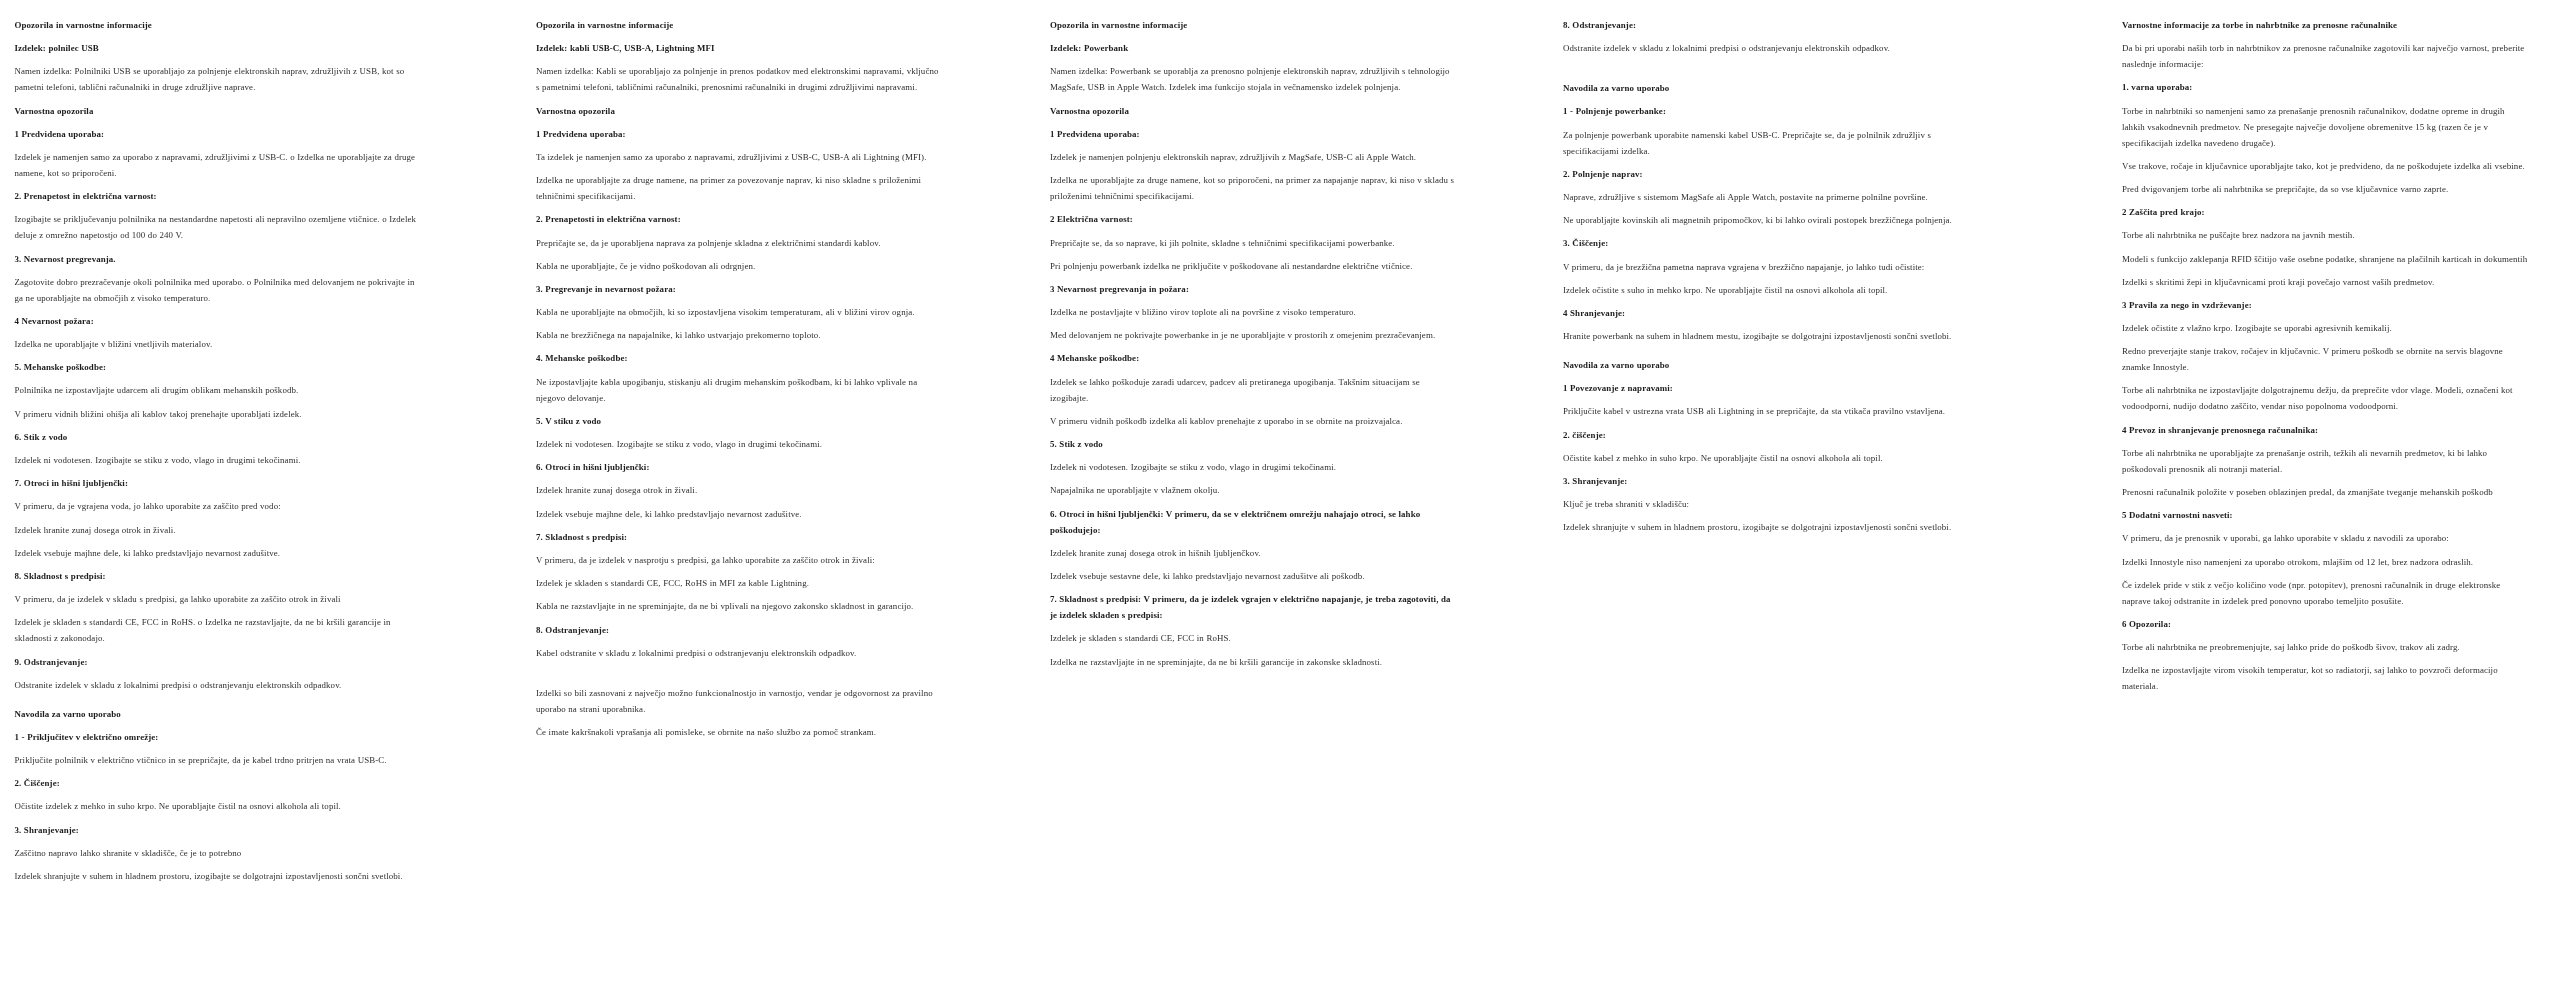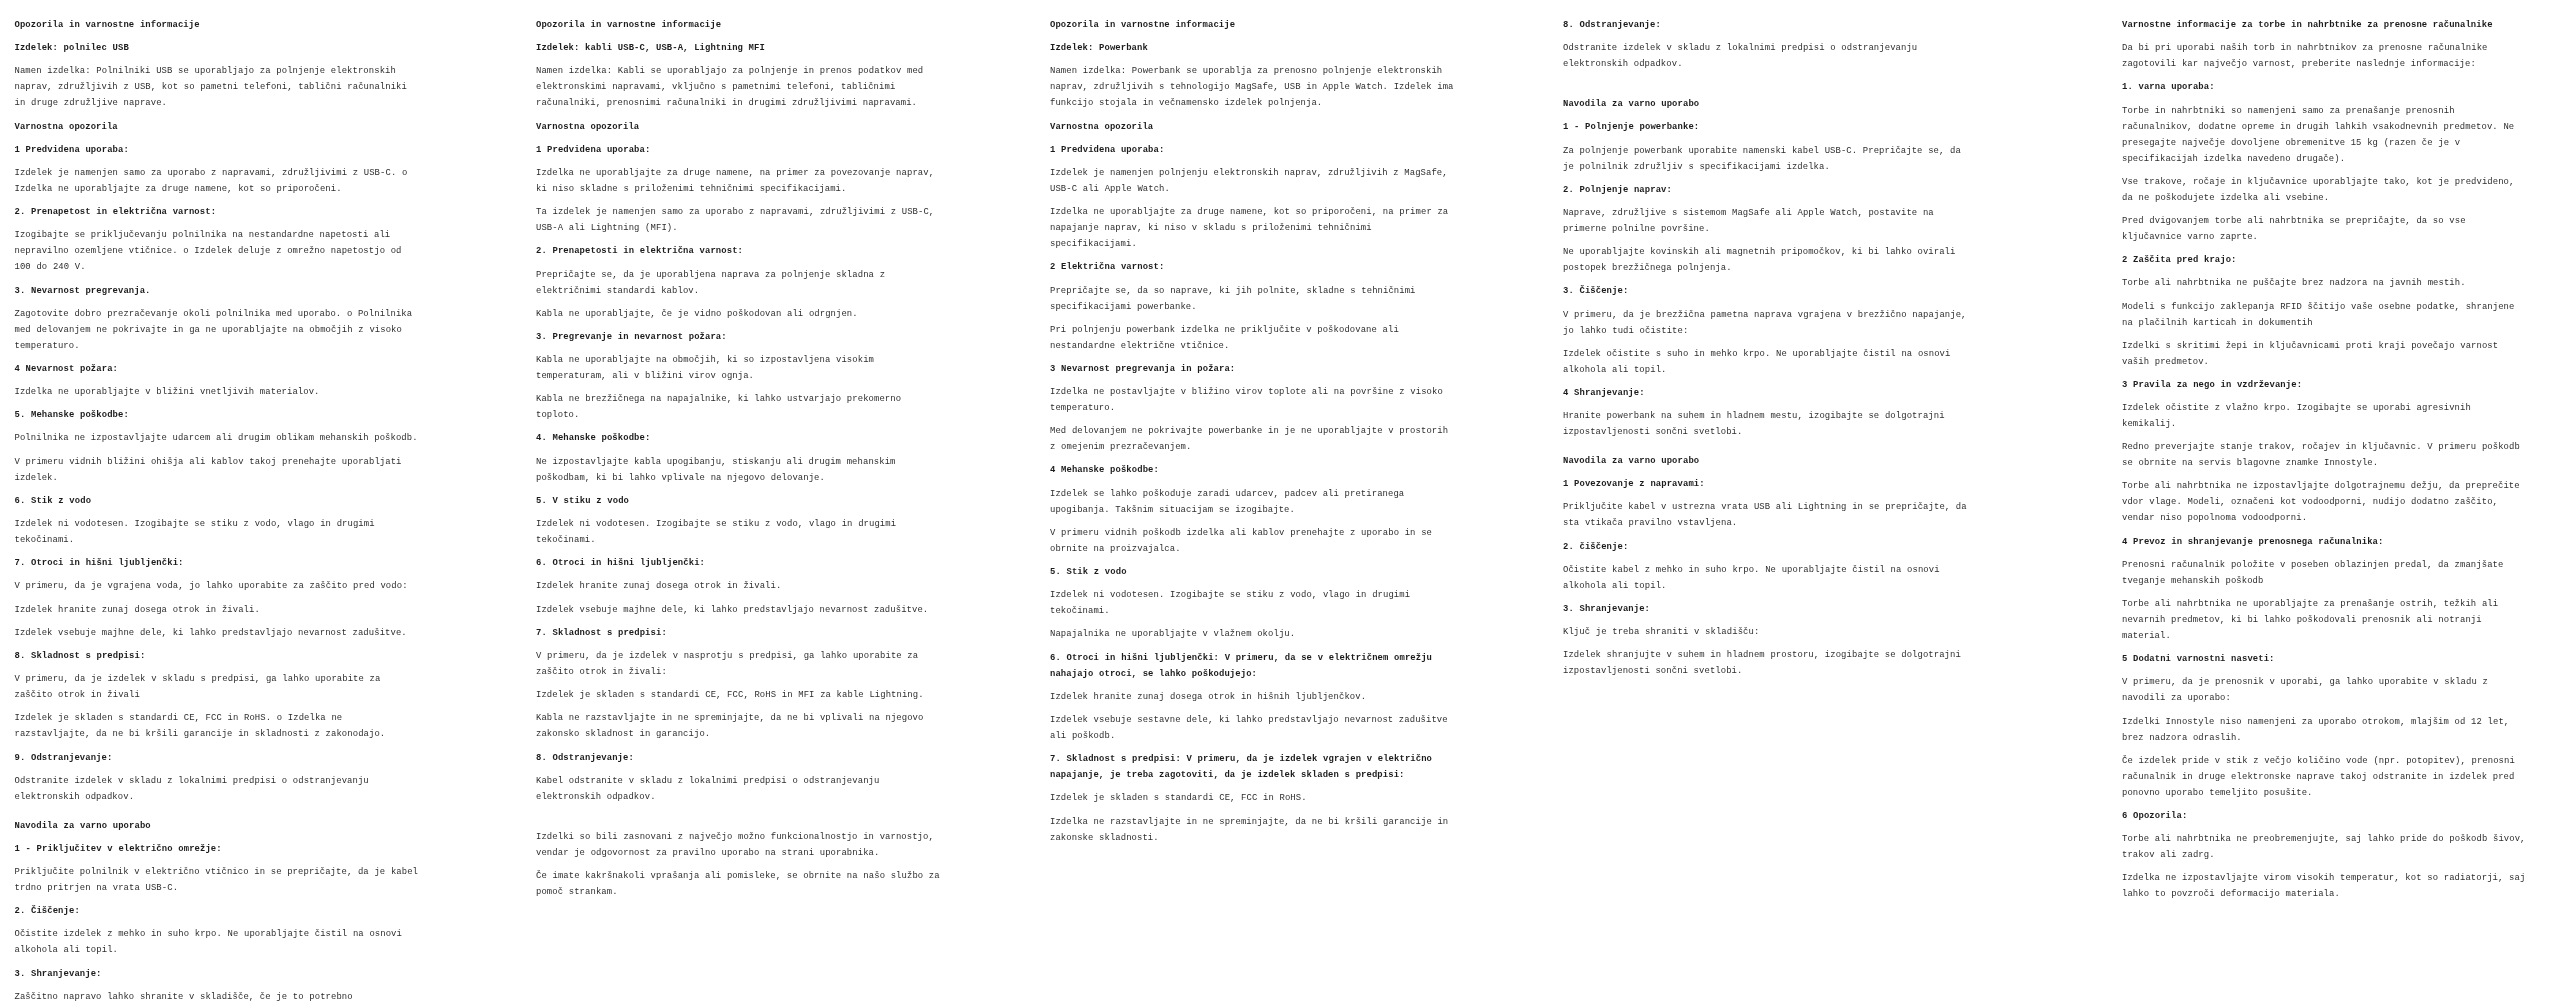--- a/index.html
+++ b/index.html
@@ -8,21 +8,21 @@
     width: 2576px;
     height: 1006px;
     background: #ffffff;
     overflow: hidden;
   }
   #page {
     position: relative;
     width: 2236px;
     height: 1006px;
     background: #ffffff;
-    font-family: Liberation Mono, monospace;
+    font-family: Liberation Serif, serif;
     color: #232323;
   }
   .column {
     position: absolute;
     top: 0;
     width: 407px;
     padding-top: 17px;
     box-sizing: content-box;
   }
   .blk {
@@ -82,22 +82,22 @@
       <div class="blk h">3. Shranjevanje:</div>
       <div class="blk p">Zaščitno napravo lahko shranite v skladišče, če je to potrebno</div>
       <div class="blk p">Izdelek shranjujte v suhem in hladnem prostoru, izogibajte se dolgotrajni izpostavljenosti sončni svetlobi.</div>
     </div>
     <div class="column" style="left: 536px;">
       <div class="blk h">Opozorila in varnostne informacije</div>
       <div class="blk h">Izdelek: kabli USB-C, USB-A, Lightning MFI</div>
       <div class="blk p">Namen izdelka: Kabli se uporabljajo za polnjenje in prenos podatkov med elektronskimi napravami, vključno s pametnimi telefoni, tabličnimi računalniki, prenosnimi računalniki in drugimi združljivimi napravami.</div>
       <div class="blk h">Varnostna opozorila</div>
       <div class="blk h">1 Predvidena uporaba:</div>
+      <div class="blk p">Ta izdelek je namenjen samo za uporabo z napravami, združljivimi z USB-C, USB-A ali Lightning (MFI).</div>
       <div class="blk p">Izdelka ne uporabljajte za druge namene, na primer za povezovanje naprav, ki niso skladne s priloženimi tehničnimi specifikacijami.</div>
-      <div class="blk p">Ta izdelek je namenjen samo za uporabo z napravami, združljivimi z USB-C, USB-A ali Lightning (MFI).</div>
       <div class="blk h">2. Prenapetosti in električna varnost:</div>
       <div class="blk p">Prepričajte se, da je uporabljena naprava za polnjenje skladna z električnimi standardi kablov.</div>
       <div class="blk p">Kabla ne uporabljajte, če je vidno poškodovan ali odrgnjen.</div>
       <div class="blk h">3. Pregrevanje in nevarnost požara:</div>
       <div class="blk p">Kabla ne uporabljajte na območjih, ki so izpostavljena visokim temperaturam, ali v bližini virov ognja.</div>
       <div class="blk p">Kabla ne brezžičnega na napajalnike, ki lahko ustvarjajo prekomerno toploto.</div>
       <div class="blk h">4. Mehanske poškodbe:</div>
       <div class="blk p">Ne izpostavljajte kabla upogibanju, stiskanju ali drugim mehanskim poškodbam, ki bi lahko vplivale na njegovo delovanje.</div>
       <div class="blk h">5. V stiku z vodo</div>
       <div class="blk p">Izdelek ni vodotesen. Izogibajte se stiku z vodo, vlago in drugimi tekočinami.</div>
@@ -172,22 +172,22 @@
       <div class="blk p">Pred dvigovanjem torbe ali nahrbtnika se prepričajte, da so vse ključavnice varno zaprte.</div>
       <div class="blk h">2 Zaščita pred krajo:</div>
       <div class="blk p">Torbe ali nahrbtnika ne puščajte brez nadzora na javnih mestih.</div>
       <div class="blk p">Modeli s funkcijo zaklepanja RFID ščitijo vaše osebne podatke, shranjene na plačilnih karticah in dokumentih</div>
       <div class="blk p">Izdelki s skritimi žepi in ključavnicami proti kraji povečajo varnost vaših predmetov.</div>
       <div class="blk h">3 Pravila za nego in vzdrževanje:</div>
       <div class="blk p">Izdelek očistite z vlažno krpo. Izogibajte se uporabi agresivnih kemikalij.</div>
       <div class="blk p">Redno preverjajte stanje trakov, ročajev in ključavnic. V primeru poškodb se obrnite na servis blagovne znamke Innostyle.</div>
       <div class="blk p">Torbe ali nahrbtnika ne izpostavljajte dolgotrajnemu dežju, da preprečite vdor vlage. Modeli, označeni kot vodoodporni, nudijo dodatno zaščito, vendar niso popolnoma vodoodporni.</div>
       <div class="blk h">4 Prevoz in shranjevanje prenosnega računalnika:</div>
+      <div class="blk p">Torbe ali nahrbtnika ne uporabljajte za prenašanje ostrih, težkih ali nevarnih predmetov, ki bi lahko poškodovali prenosnik ali notranji material.</div>
       <div class="blk p">Prenosni računalnik položite v poseben oblazinjen predal, da zmanjšate tveganje mehanskih poškodb</div>
-      <div class="blk p">Torbe ali nahrbtnika ne uporabljajte za prenašanje ostrih, težkih ali nevarnih predmetov, ki bi lahko poškodovali prenosnik ali notranji material.</div>
       <div class="blk h">5 Dodatni varnostni nasveti:</div>
       <div class="blk p">V primeru, da je prenosnik v uporabi, ga lahko uporabite v skladu z navodili za uporabo:</div>
       <div class="blk p">Izdelki Innostyle niso namenjeni za uporabo otrokom, mlajšim od 12 let, brez nadzora odraslih.</div>
       <div class="blk p">Če izdelek pride v stik z večjo količino vode (npr. potopitev), prenosni računalnik in druge elektronske naprave takoj odstranite in izdelek pred ponovno uporabo temeljito posušite.</div>
       <div class="blk h">6 Opozorila:</div>
       <div class="blk p">Torbe ali nahrbtnika ne preobremenjujte, saj lahko pride do poškodb šivov, trakov ali zadrg.</div>
       <div class="blk p">Izdelka ne izpostavljajte virom visokih temperatur, kot so radiatorji, saj lahko to povzroči deformacijo materiala.</div>
     </div>
   </div>
 

